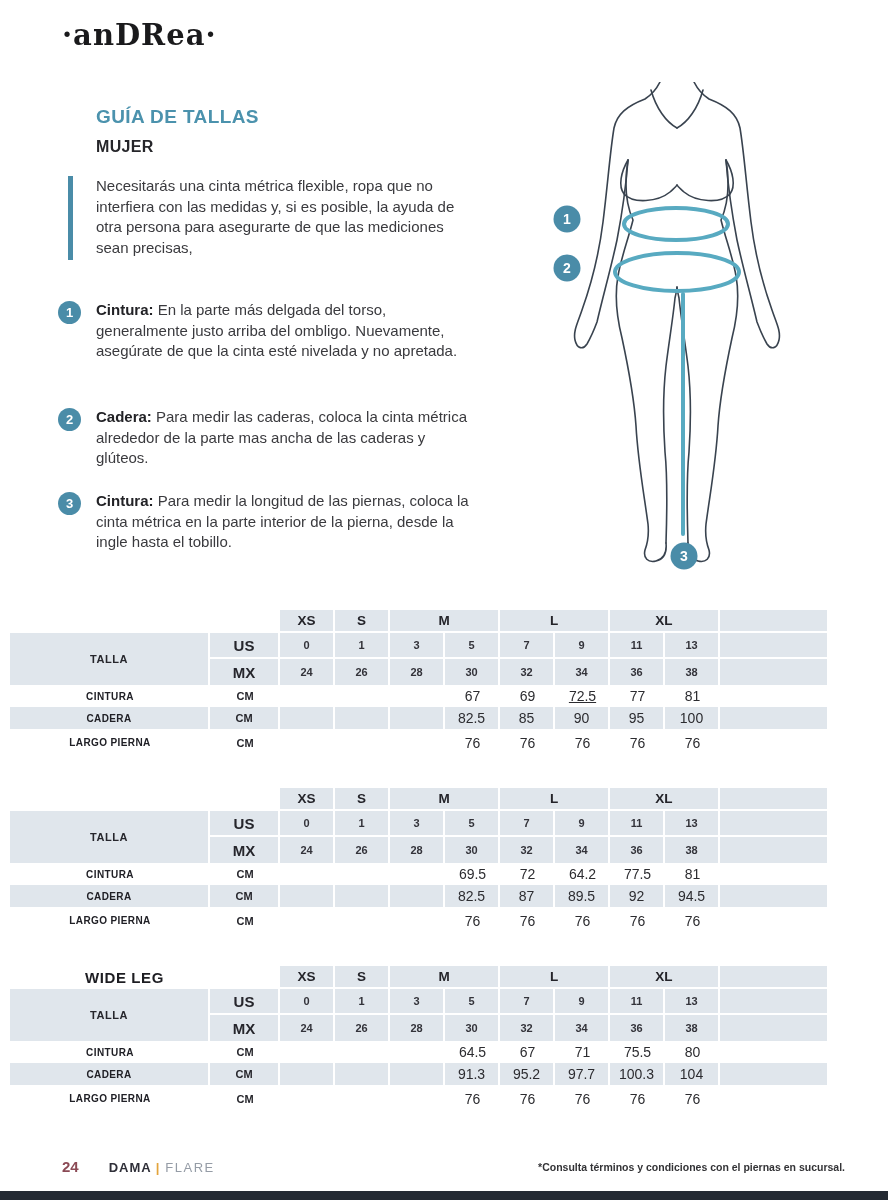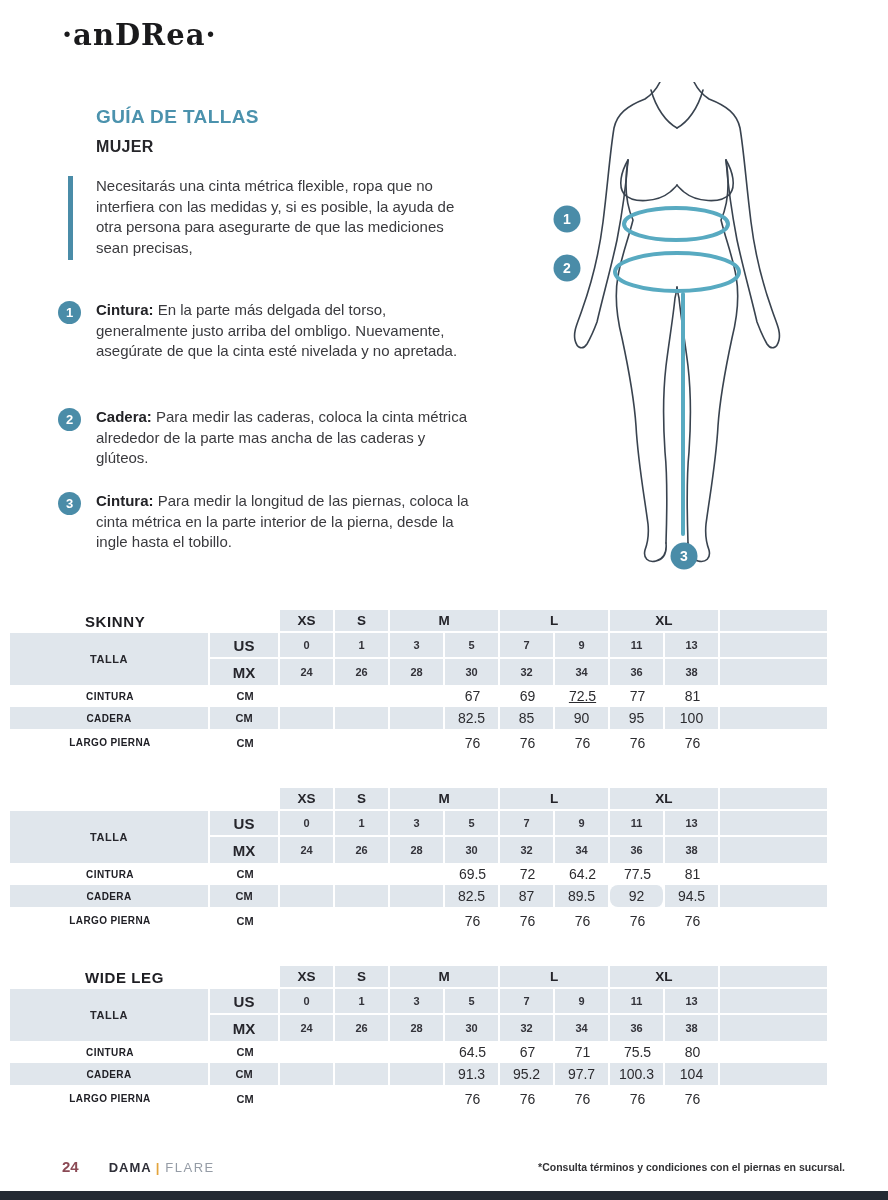--- a/index.html
+++ b/index.html
@@ -123,21 +123,20 @@
       <text x="47" y="186" dy=".35em" text-anchor="middle" font-size="14" font-weight="bold" fill="#fff">2</text>
     </g>
     <g>
       <circle cx="164" cy="474" r="13.5" fill="#4a8ca8"></circle>
       <text x="164" y="474" dy=".35em" text-anchor="middle" font-size="14" font-weight="bold" fill="#fff">3</text>
     </g>
   </svg>
 </div>
 
 <div class="size-table" style="top:610px;">
-    <div class="cell tname" style="grid-area: 1 / 1;">SKINNY</div>
     <div class="cell" style="grid-area: 1 / 2;"></div>
     <div class="cell light grp gapr gapb" style="grid-area: 1 / 3 / auto / 4;">XS</div>
     <div class="cell light grp gapr gapb" style="grid-area: 1 / 4 / auto / 5;">S</div>
     <div class="cell light grp gapr gapb" style="grid-area: 1 / 5 / auto / 7;">M</div>
     <div class="cell light grp gapr gapb" style="grid-area: 1 / 7 / auto / 9;">L</div>
     <div class="cell light grp gapr gapb" style="grid-area: 1 / 9 / auto / 11;">XL</div>
     <div class="cell light gapb" style="grid-area: 1 / 11 / auto / 12;"></div>
     <div class="cell light talla gapr" style="grid-area: 2 / 1 / 4;">TALLA</div>
     <div class="cell light unit gapr gapb" style="grid-area: 2 / 2;">US</div>
     <div class="cell light sz gapr gapb" style="grid-area: 2 / 3;">0</div>
@@ -234,21 +233,21 @@
     <div class="cell val" style="grid-area: 4 / 10;">81</div>
     <div class="cell" style="grid-area: 4 / 11;"></div>
     <div class="cell light mlabel gapr" style="grid-area: 5 / 1;">CADERA</div>
     <div class="cell light unit-sm gapr" style="grid-area: 5 / 2;">CM</div>
     <div class="cell light val gapr" style="grid-area: 5 / 3;"></div>
     <div class="cell light val gapr" style="grid-area: 5 / 4;"></div>
     <div class="cell light val gapr" style="grid-area: 5 / 5;"></div>
     <div class="cell light val gapr" style="grid-area: 5 / 6;">82.5</div>
     <div class="cell light val gapr" style="grid-area: 5 / 7;">87</div>
     <div class="cell light val gapr" style="grid-area: 5 / 8;">89.5</div>
-    <div class="cell light val gapr" style="grid-area: 5 / 9; border-radius: 8px;">92</div>
+    <div class="cell light val gapr" style="grid-area: 5 / 9;">92</div>
     <div class="cell light val gapr" style="grid-area: 5 / 10;">94.5</div>
     <div class="cell light" style="grid-area: 5 / 11;"></div>
     <div class="cell mlabel" style="grid-area: 6 / 1;">LARGO PIERNA</div>
     <div class="cell unit-sm" style="grid-area: 6 / 2;">CM</div>
     <div class="cell val" style="grid-area: 6 / 3;"></div>
     <div class="cell val" style="grid-area: 6 / 4;"></div>
     <div class="cell val" style="grid-area: 6 / 5;"></div>
     <div class="cell val" style="grid-area: 6 / 6;">76</div>
     <div class="cell val" style="grid-area: 6 / 7;">76</div>
     <div class="cell val" style="grid-area: 6 / 8;">76</div>

